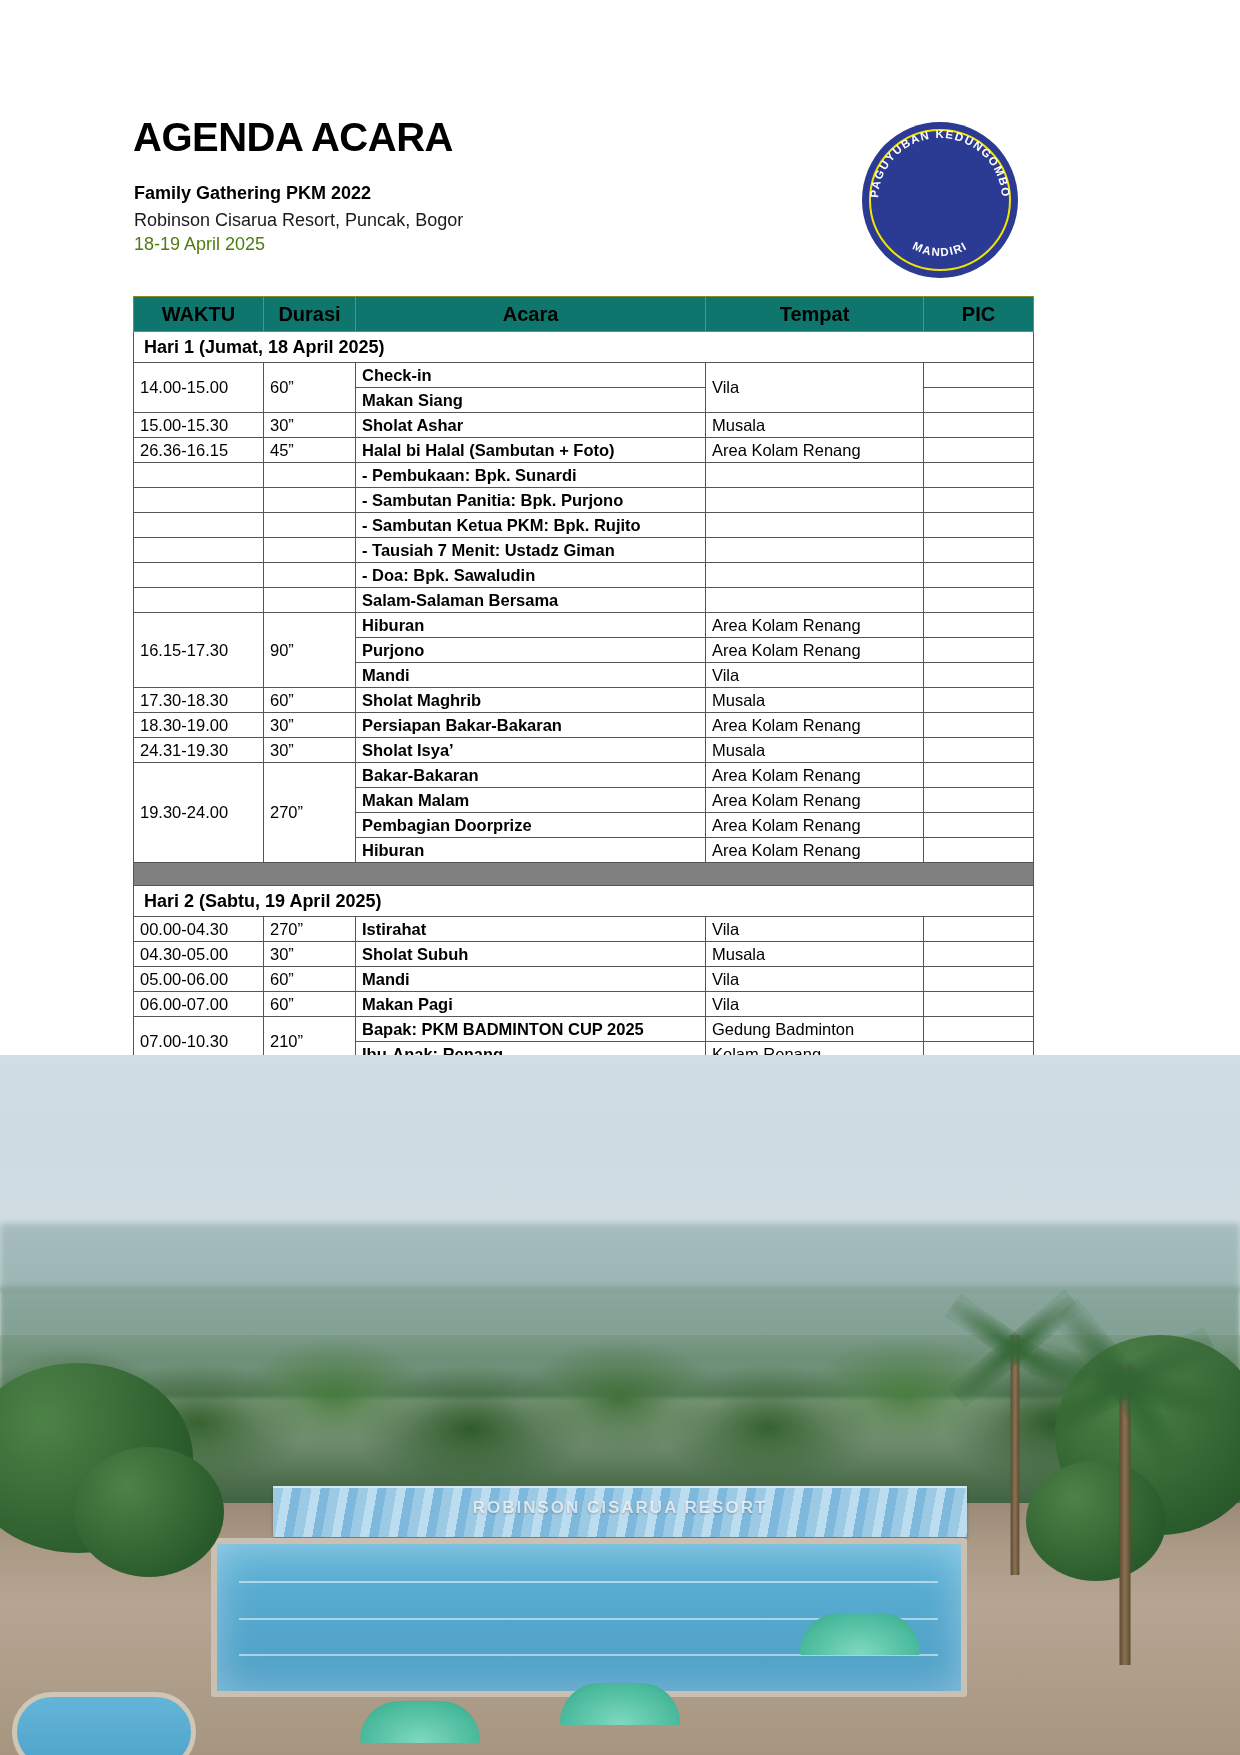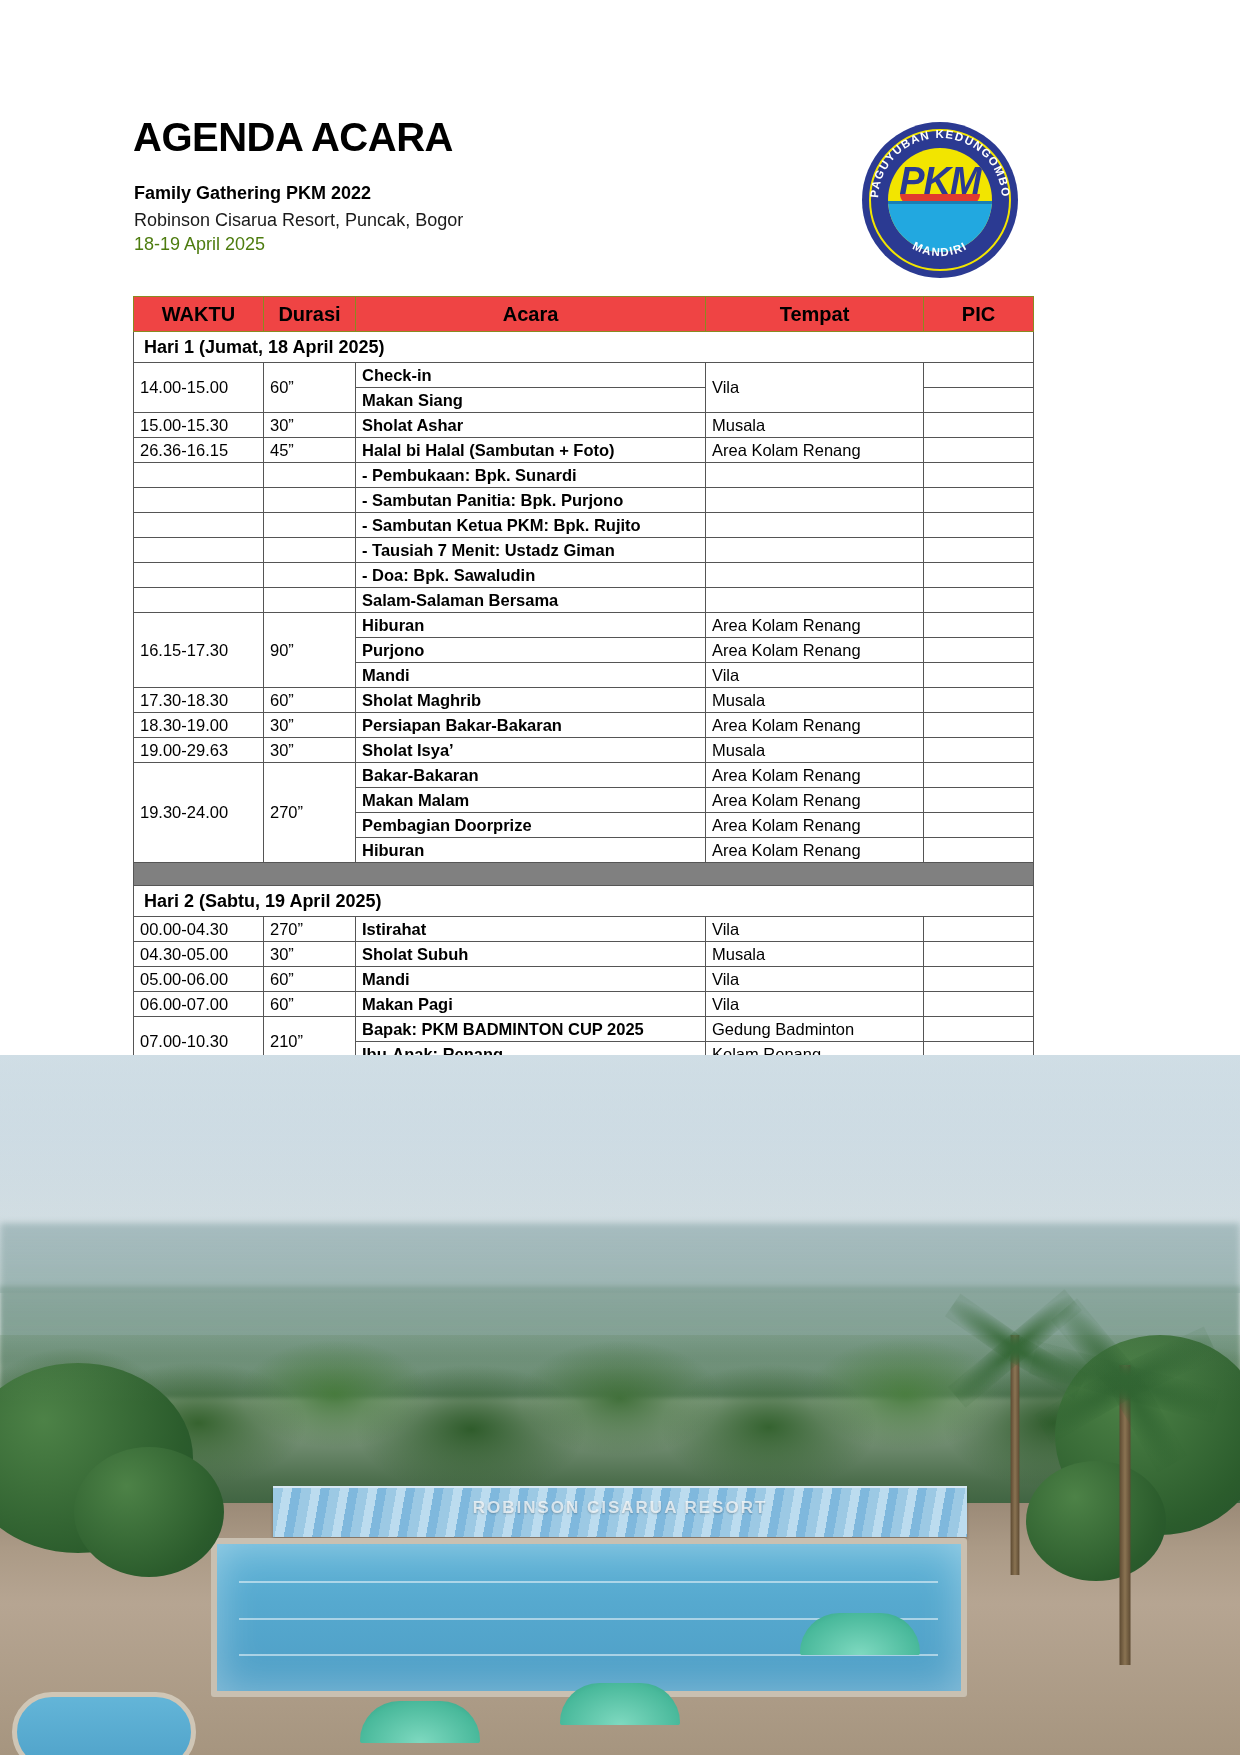--- a/index.html
+++ b/index.html
@@ -180,21 +180,21 @@
   th,td{
     border:1px solid #555;
     padding:1px 6px;
     font-size:16.5px;
     height:22px;
     vertical-align:middle;
     color:#000;
     background:rgba(255,255,255,0.0);
   }
   thead th{
-    background:#ef4444;
+    background:#0f766e;
     font-size:20px;font-weight:bold;text-align:center;
     height:32px;
     border:1px solid #8a8a20;
     margin-left:20px;
   }
   tbody tr{background:rgba(255,255,255,0.88);}
   td.time,td.dur{text-align:left;font-weight:normal;font-size:16.5px;}
   td.acara{font-weight:bold;}
   td.tempat{font-weight:normal;}
   td.pic{}
@@ -213,25 +213,20 @@
 <div id="header">
   <div id="title">AGENDA ACARA</div>
   <div id="subtitle">Family Gathering PKM 2022</div>
   <div id="venue">Robinson Cisarua Resort, Puncak, Bogor</div>
   <div id="dates">18-19 April 2025</div>
 </div>
 
 <div id="logo">
   <div class="ring"></div>
   <div class="ring2"></div>
-  <div class="inner">
-    <div class="pkm">PKM</div>
-    <div class="boat"></div>
-    <div class="water"></div>
-  </div>
   <svg viewBox="0 0 156 156">
     <defs>
       <path id="arcTop" d="M 16,78 A 62,62 0 0 1 140,78"></path>
       <path id="arcBot" d="M 22,78 A 56,56 0 0 0 134,78"></path>
     </defs>
     <text><textPath href="#arcTop" startOffset="50%" text-anchor="middle">PAGUYUBAN KEDUNGOMBO</textPath></text>
     <text><textPath href="#arcBot" startOffset="50%" text-anchor="middle">MANDIRI</textPath></text>
   </svg>
 </div>
 
@@ -349,21 +344,21 @@
           <td class="pic"></td>
         </tr>
         <tr>
           <td class="time" rowspan="1">18.30-19.00</td>
           <td class="dur" rowspan="1">30”</td>
           <td class="acara">Persiapan Bakar-Bakaran</td>
           <td class="tempat" rowspan="1">Area Kolam Renang</td>
           <td class="pic"></td>
         </tr>
         <tr>
-          <td class="time" rowspan="1">19.00-29.63</td>
+          <td class="time" rowspan="1">24.31-19.30</td>
           <td class="dur" rowspan="1">30”</td>
           <td class="acara">Sholat Isya’</td>
           <td class="tempat" rowspan="1">Musala</td>
           <td class="pic"></td>
         </tr>
         <tr>
           <td class="time" rowspan="4">19.30-24.00</td>
           <td class="dur" rowspan="4">270”</td>
           <td class="acara">Bakar-Bakaran</td>
           <td class="tempat" rowspan="1">Area Kolam Renang</td>

